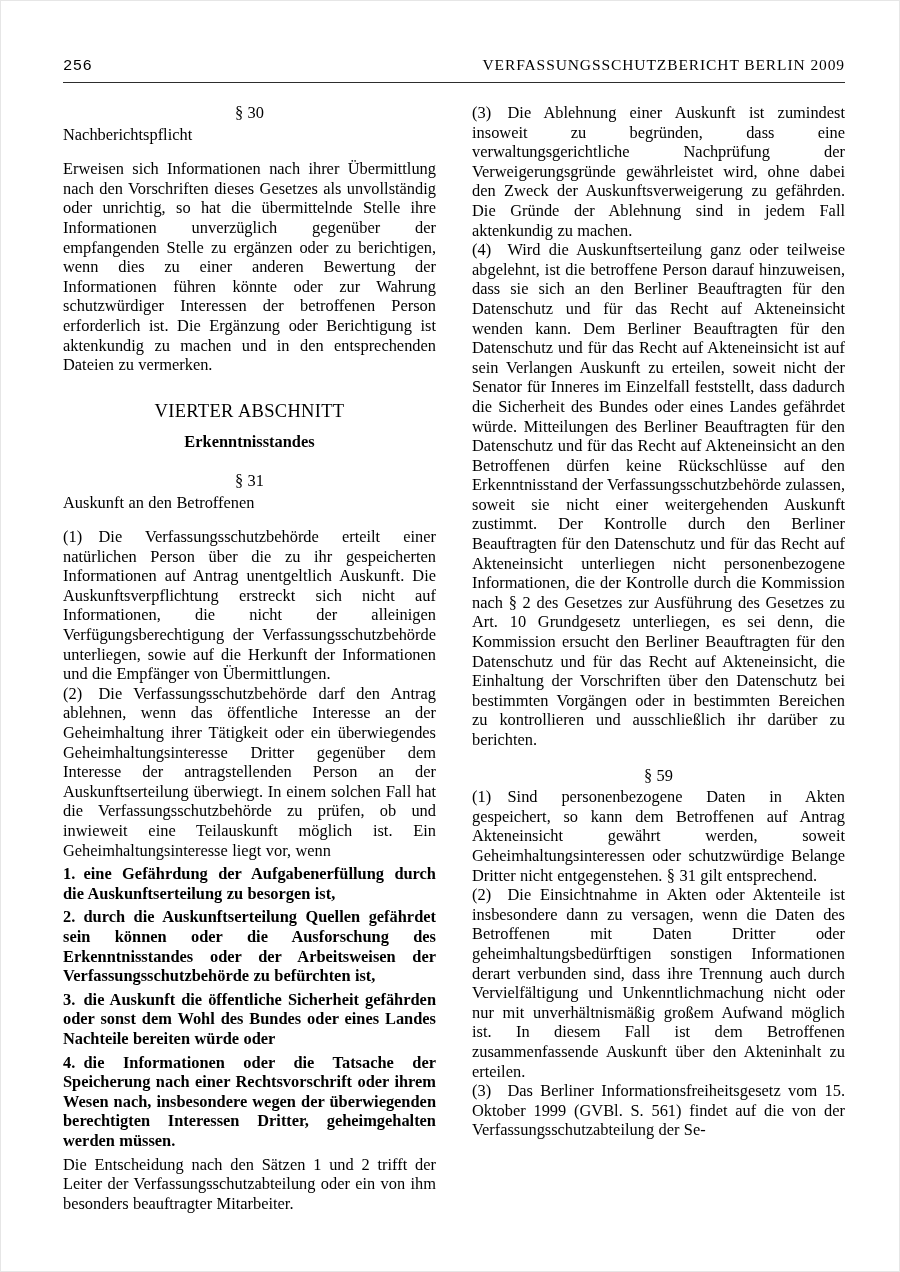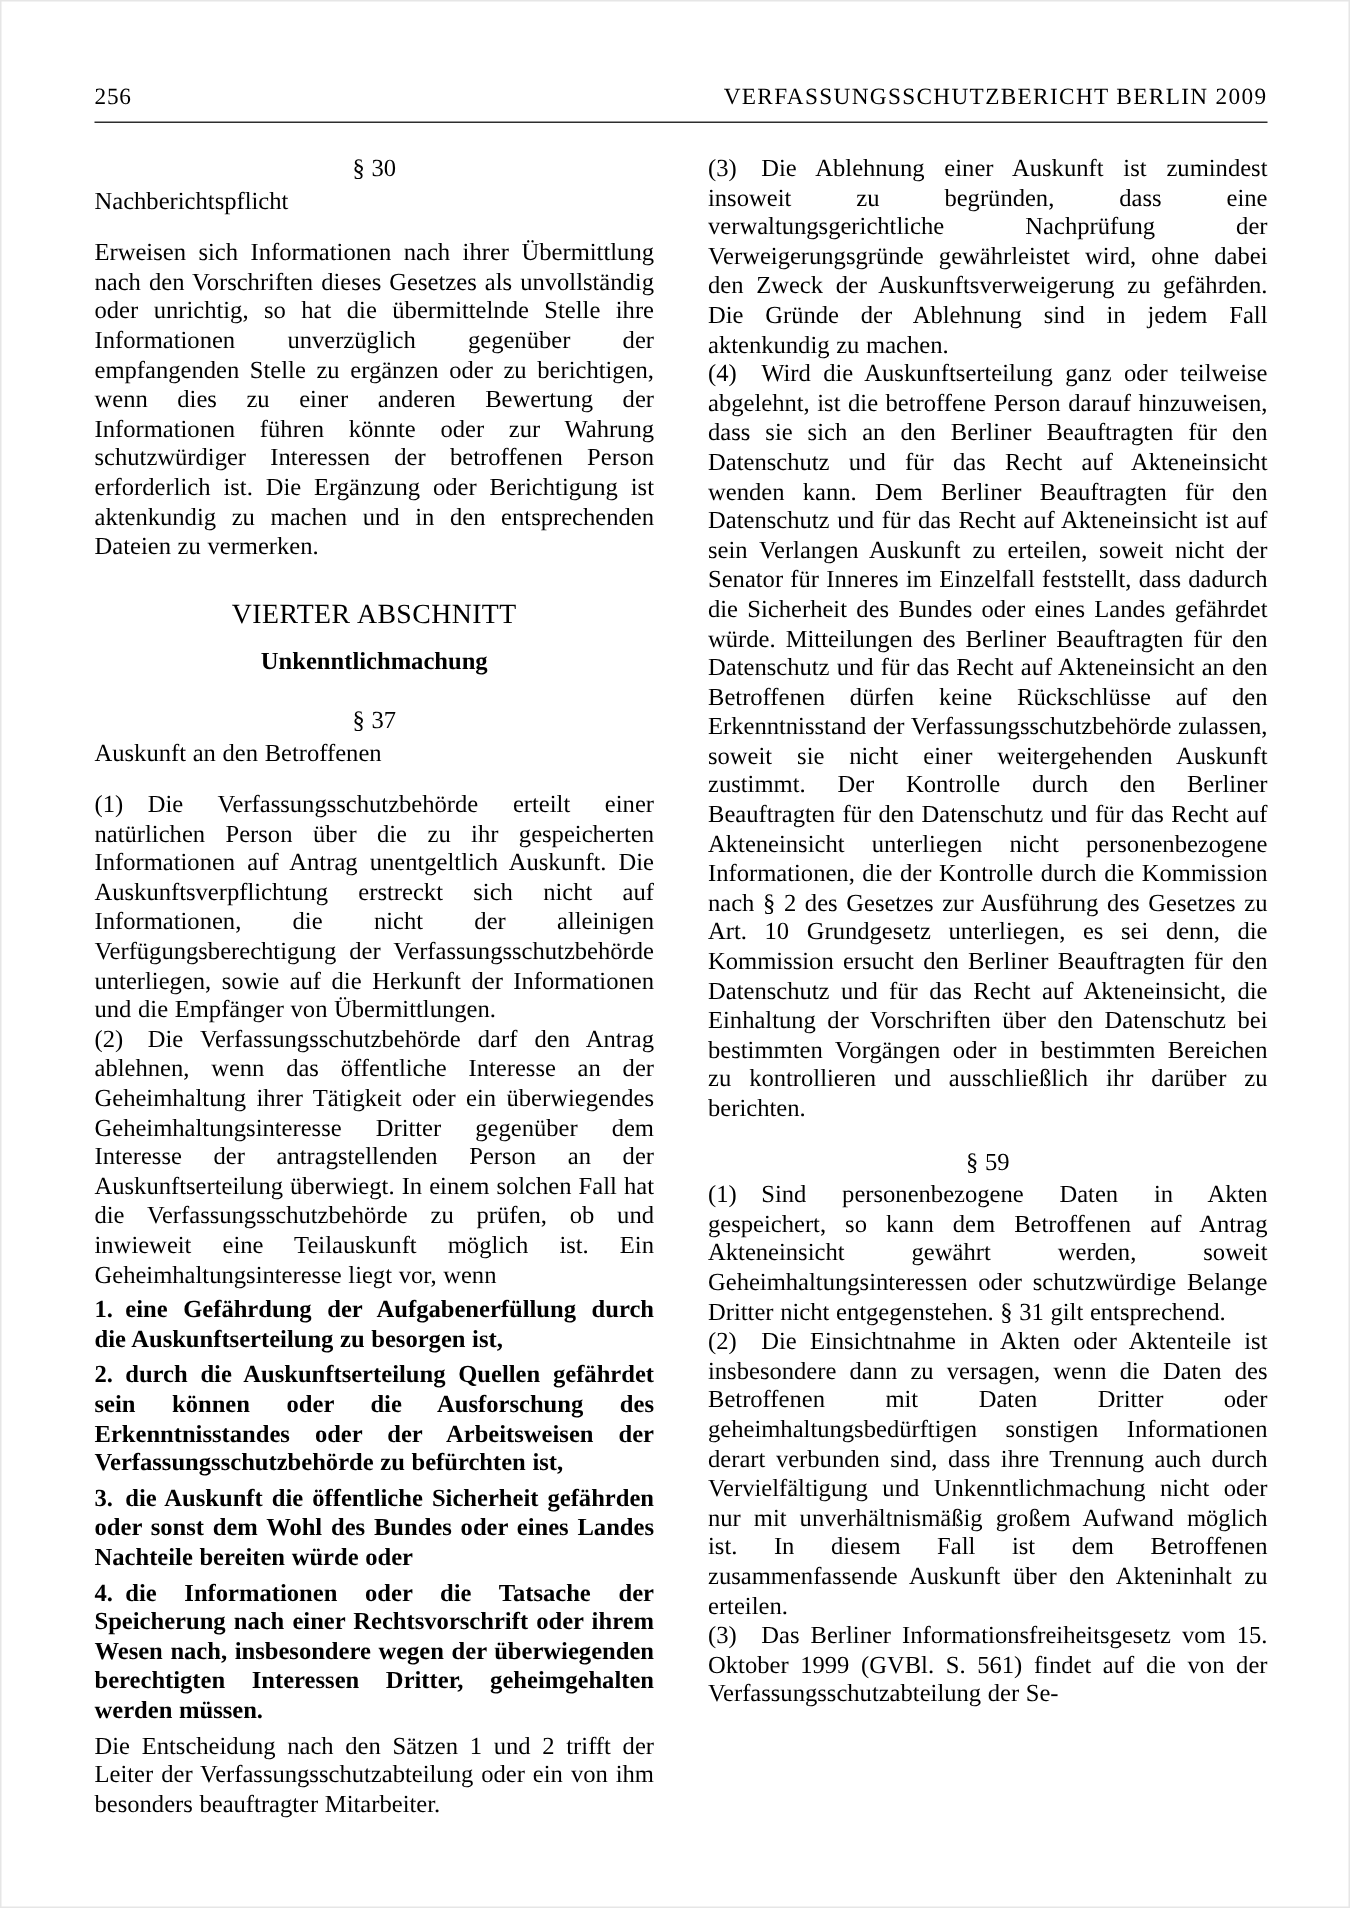--- a/index.html
+++ b/index.html
@@ -22,21 +22,21 @@
     box-shadow: inset 0 0 0 1px #e6e6e6;
   }
   .page-header { margin: 0; }
   .header-row {
     display: flex;
     justify-content: space-between;
     align-items: baseline;
     font-size: 15.5px;
     line-height: 18px;
   }
-  .page-number { letter-spacing: 0.5px; }
+  .page-number { letter-spacing: 0.5px; font-family: Liberation Mono, monospace; }
   .running-title { letter-spacing: 0.9px; }
   .header-rule {
     margin-top: 7px;
     border-bottom: 1.5px solid #2d2d2d;
     height: 0;
   }
   .columns {
     display: flex;
     gap: 36px;
     margin-top: 20px;
@@ -90,22 +90,22 @@
     </div>
     <div class="header-rule"></div>
   </header>
 
   <main class="columns">
     <section class="column">
         <div class="block section-number">§ 30</div>
         <div class="block section-title">Nachberichtspflicht</div>
         <div class="block para">Erweisen sich Informationen nach ihrer Übermittlung nach den Vorschriften dieses Gesetzes als unvollständig oder unrichtig, so hat die übermittelnde Stelle ihre Informationen unverzüglich gegenüber der empfangenden Stelle zu ergänzen oder zu berichtigen, wenn dies zu einer anderen Bewertung der Informationen führen könnte oder zur Wahrung schutzwürdiger Interessen der betroffenen Person erforderlich ist. Die Ergänzung oder Berichtigung ist aktenkundig zu machen und in den entsprechenden Dateien zu vermerken.</div>
         <div class="block chapter">VIERTER ABSCHNITT</div>
-        <div class="block chapter-sub">Unkenntlichmachung</div>
-        <div class="block section-number">§ 37</div>
+        <div class="block chapter-sub">Erkenntnisstandes</div>
+        <div class="block section-number">§ 31</div>
         <div class="block section-title">Auskunft an den Betroffenen</div>
         <div class="block para">(1) Die Verfassungsschutzbehörde erteilt einer natürlichen Person über die zu ihr gespeicherten Informationen auf Antrag unentgeltlich Auskunft. Die Auskunftsverpflichtung erstreckt sich nicht auf Informationen, die nicht der alleinigen Verfügungsberechtigung der Verfassungsschutzbehörde unterliegen, sowie auf die Herkunft der Informationen und die Empfänger von Übermittlungen.</div>
         <div class="block para">(2) Die Verfassungsschutzbehörde darf den Antrag ablehnen, wenn das öffentliche Interesse an der Geheimhaltung ihrer Tätigkeit oder ein überwiegendes Geheimhaltungsinteresse Dritter gegenüber dem Interesse der antragstellenden Person an der Auskunftserteilung überwiegt. In einem solchen Fall hat die Verfassungsschutzbehörde zu prüfen, ob und inwieweit eine Teilauskunft möglich ist. Ein Geheimhaltungsinteresse liegt vor, wenn</div>
         <div class="block list-item">1. eine Gefährdung der Aufgabenerfüllung durch die Auskunftserteilung zu besorgen ist,</div>
         <div class="block list-item">2. durch die Auskunftserteilung Quellen gefährdet sein können oder die Ausforschung des Erkenntnisstandes oder der Arbeitsweisen der Verfassungsschutzbehörde zu befürchten ist,</div>
         <div class="block list-item">3. die Auskunft die öffentliche Sicherheit gefährden oder sonst dem Wohl des Bundes oder eines Landes Nachteile bereiten würde oder</div>
         <div class="block list-item">4. die Informationen oder die Tatsache der Speicherung nach einer Rechtsvorschrift oder ihrem Wesen nach, insbesondere wegen der überwiegenden berechtigten Interessen Dritter, geheimgehalten werden müssen.</div>
         <div class="block para">Die Entscheidung nach den Sätzen 1 und 2 trifft der Leiter der Verfassungsschutzabteilung oder ein von ihm besonders beauftragter Mitarbeiter.</div>
       </section>
     <section class="column">

